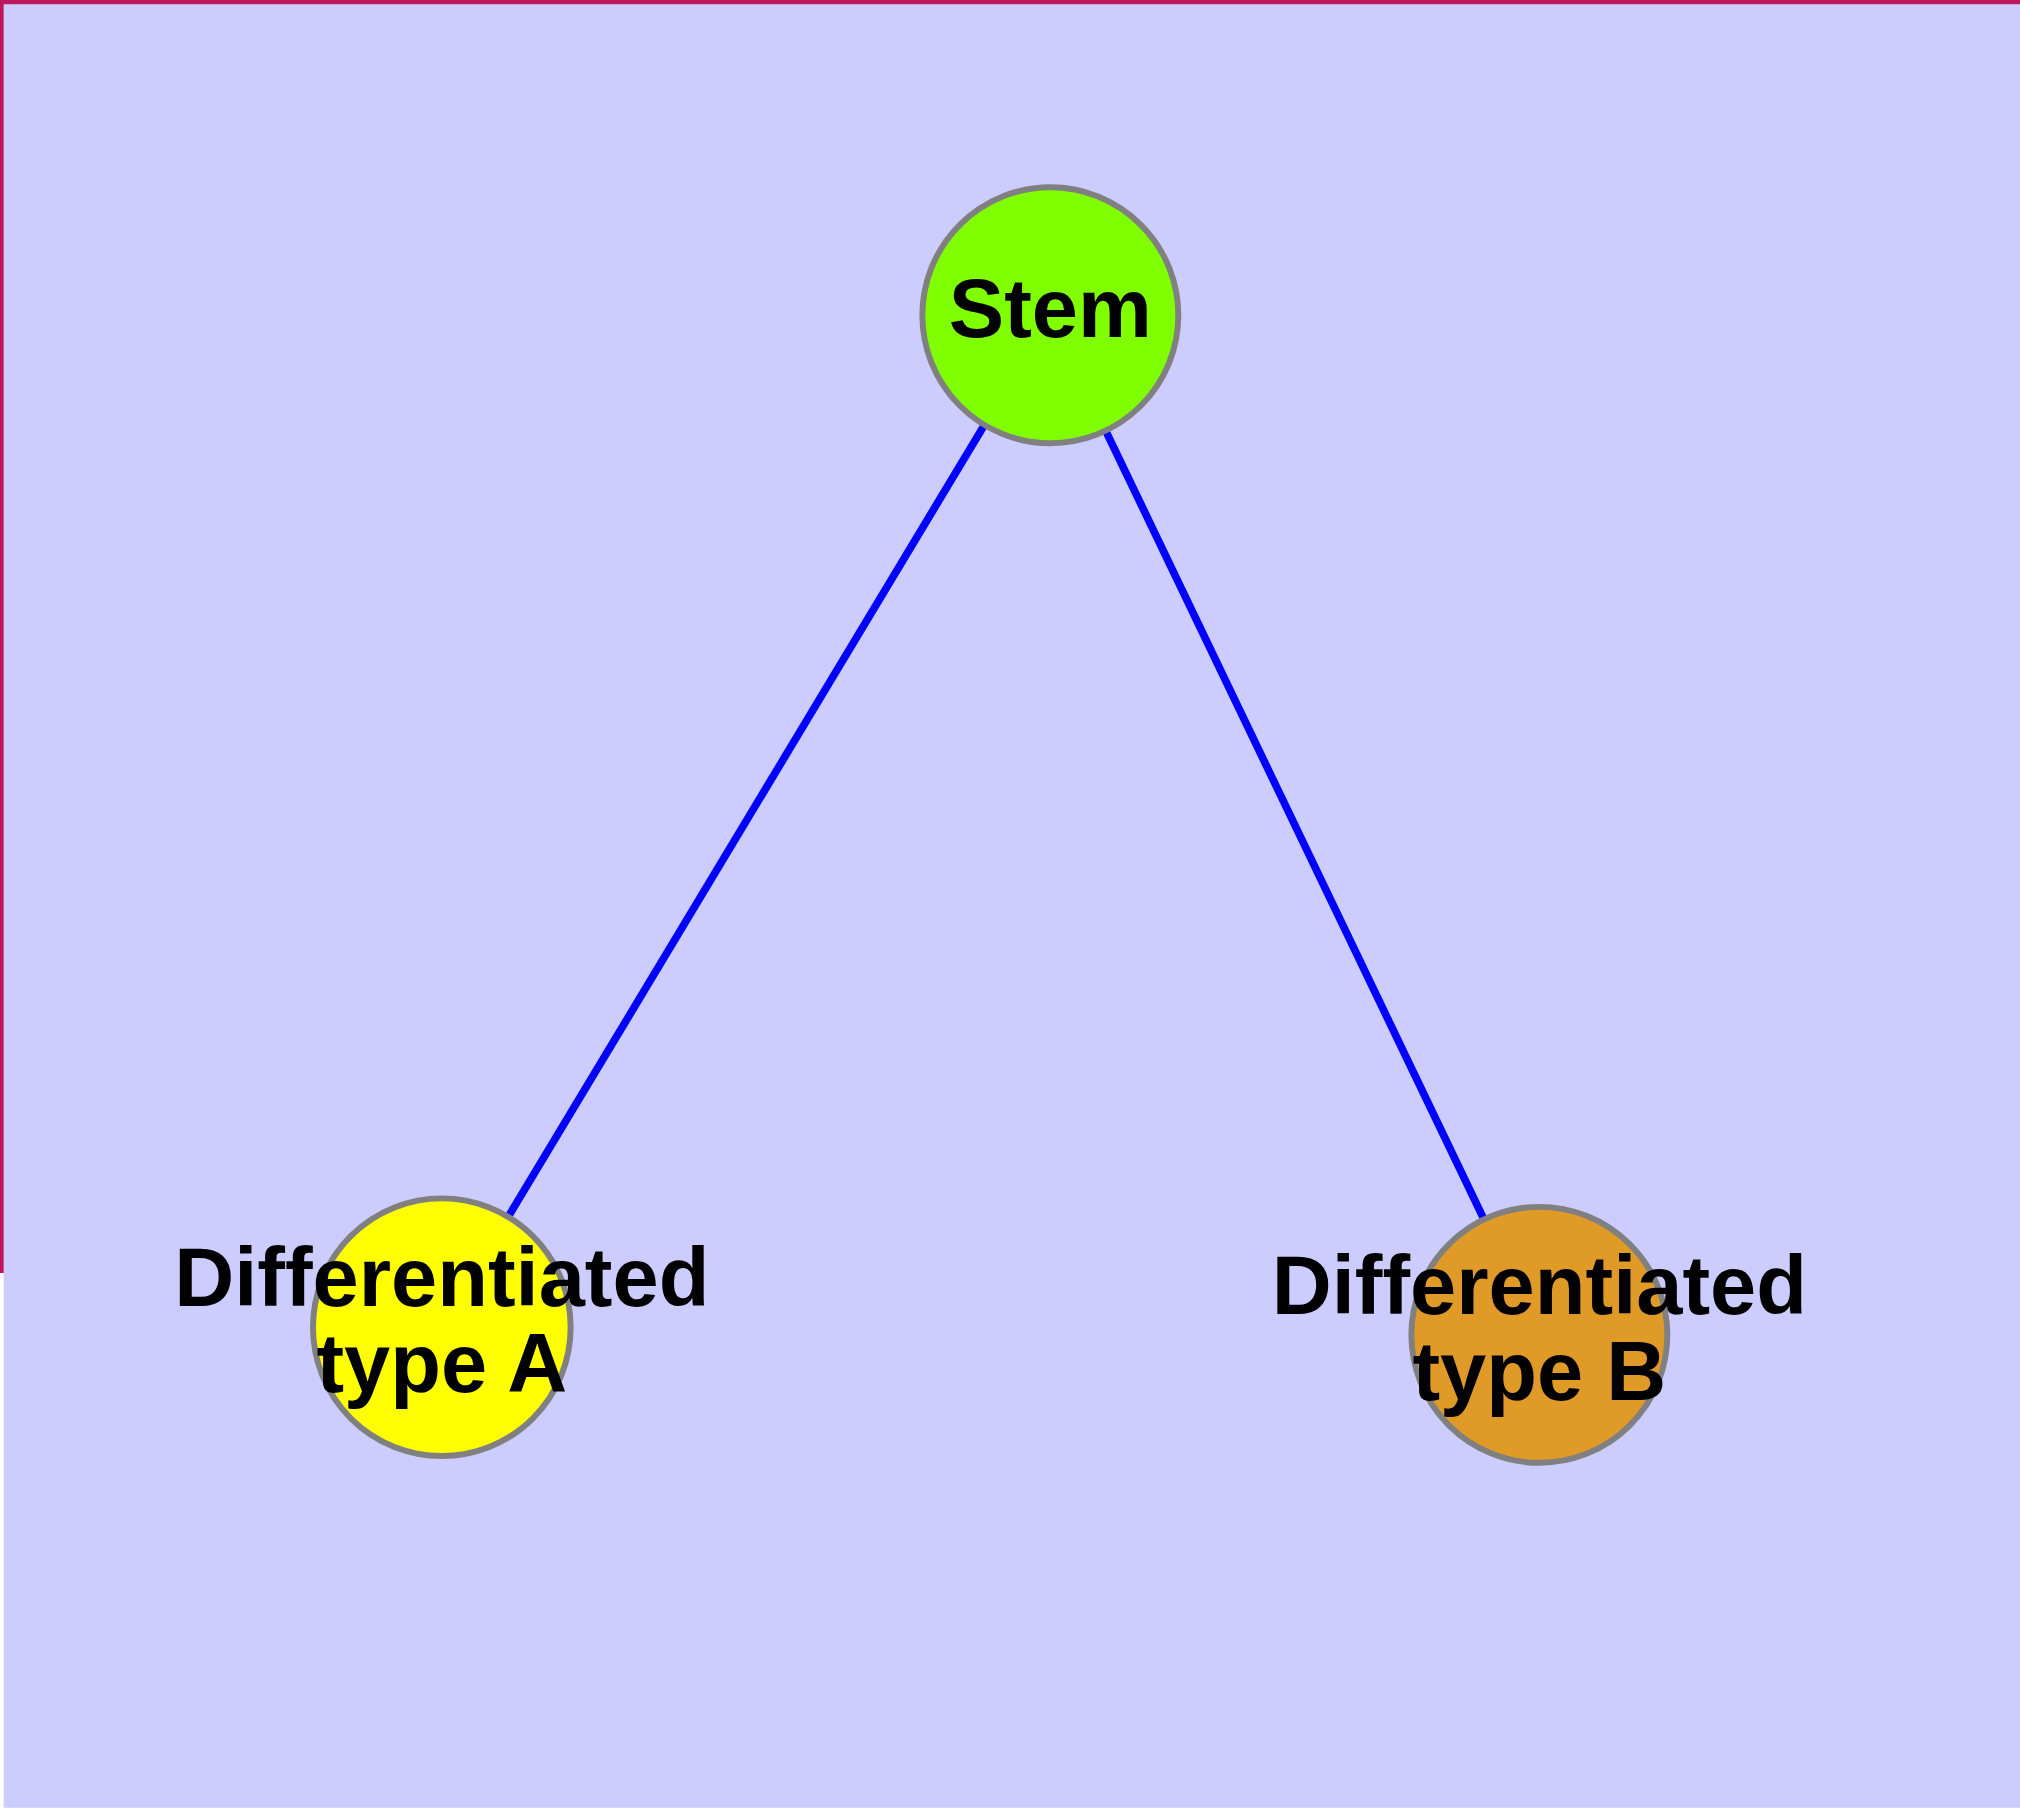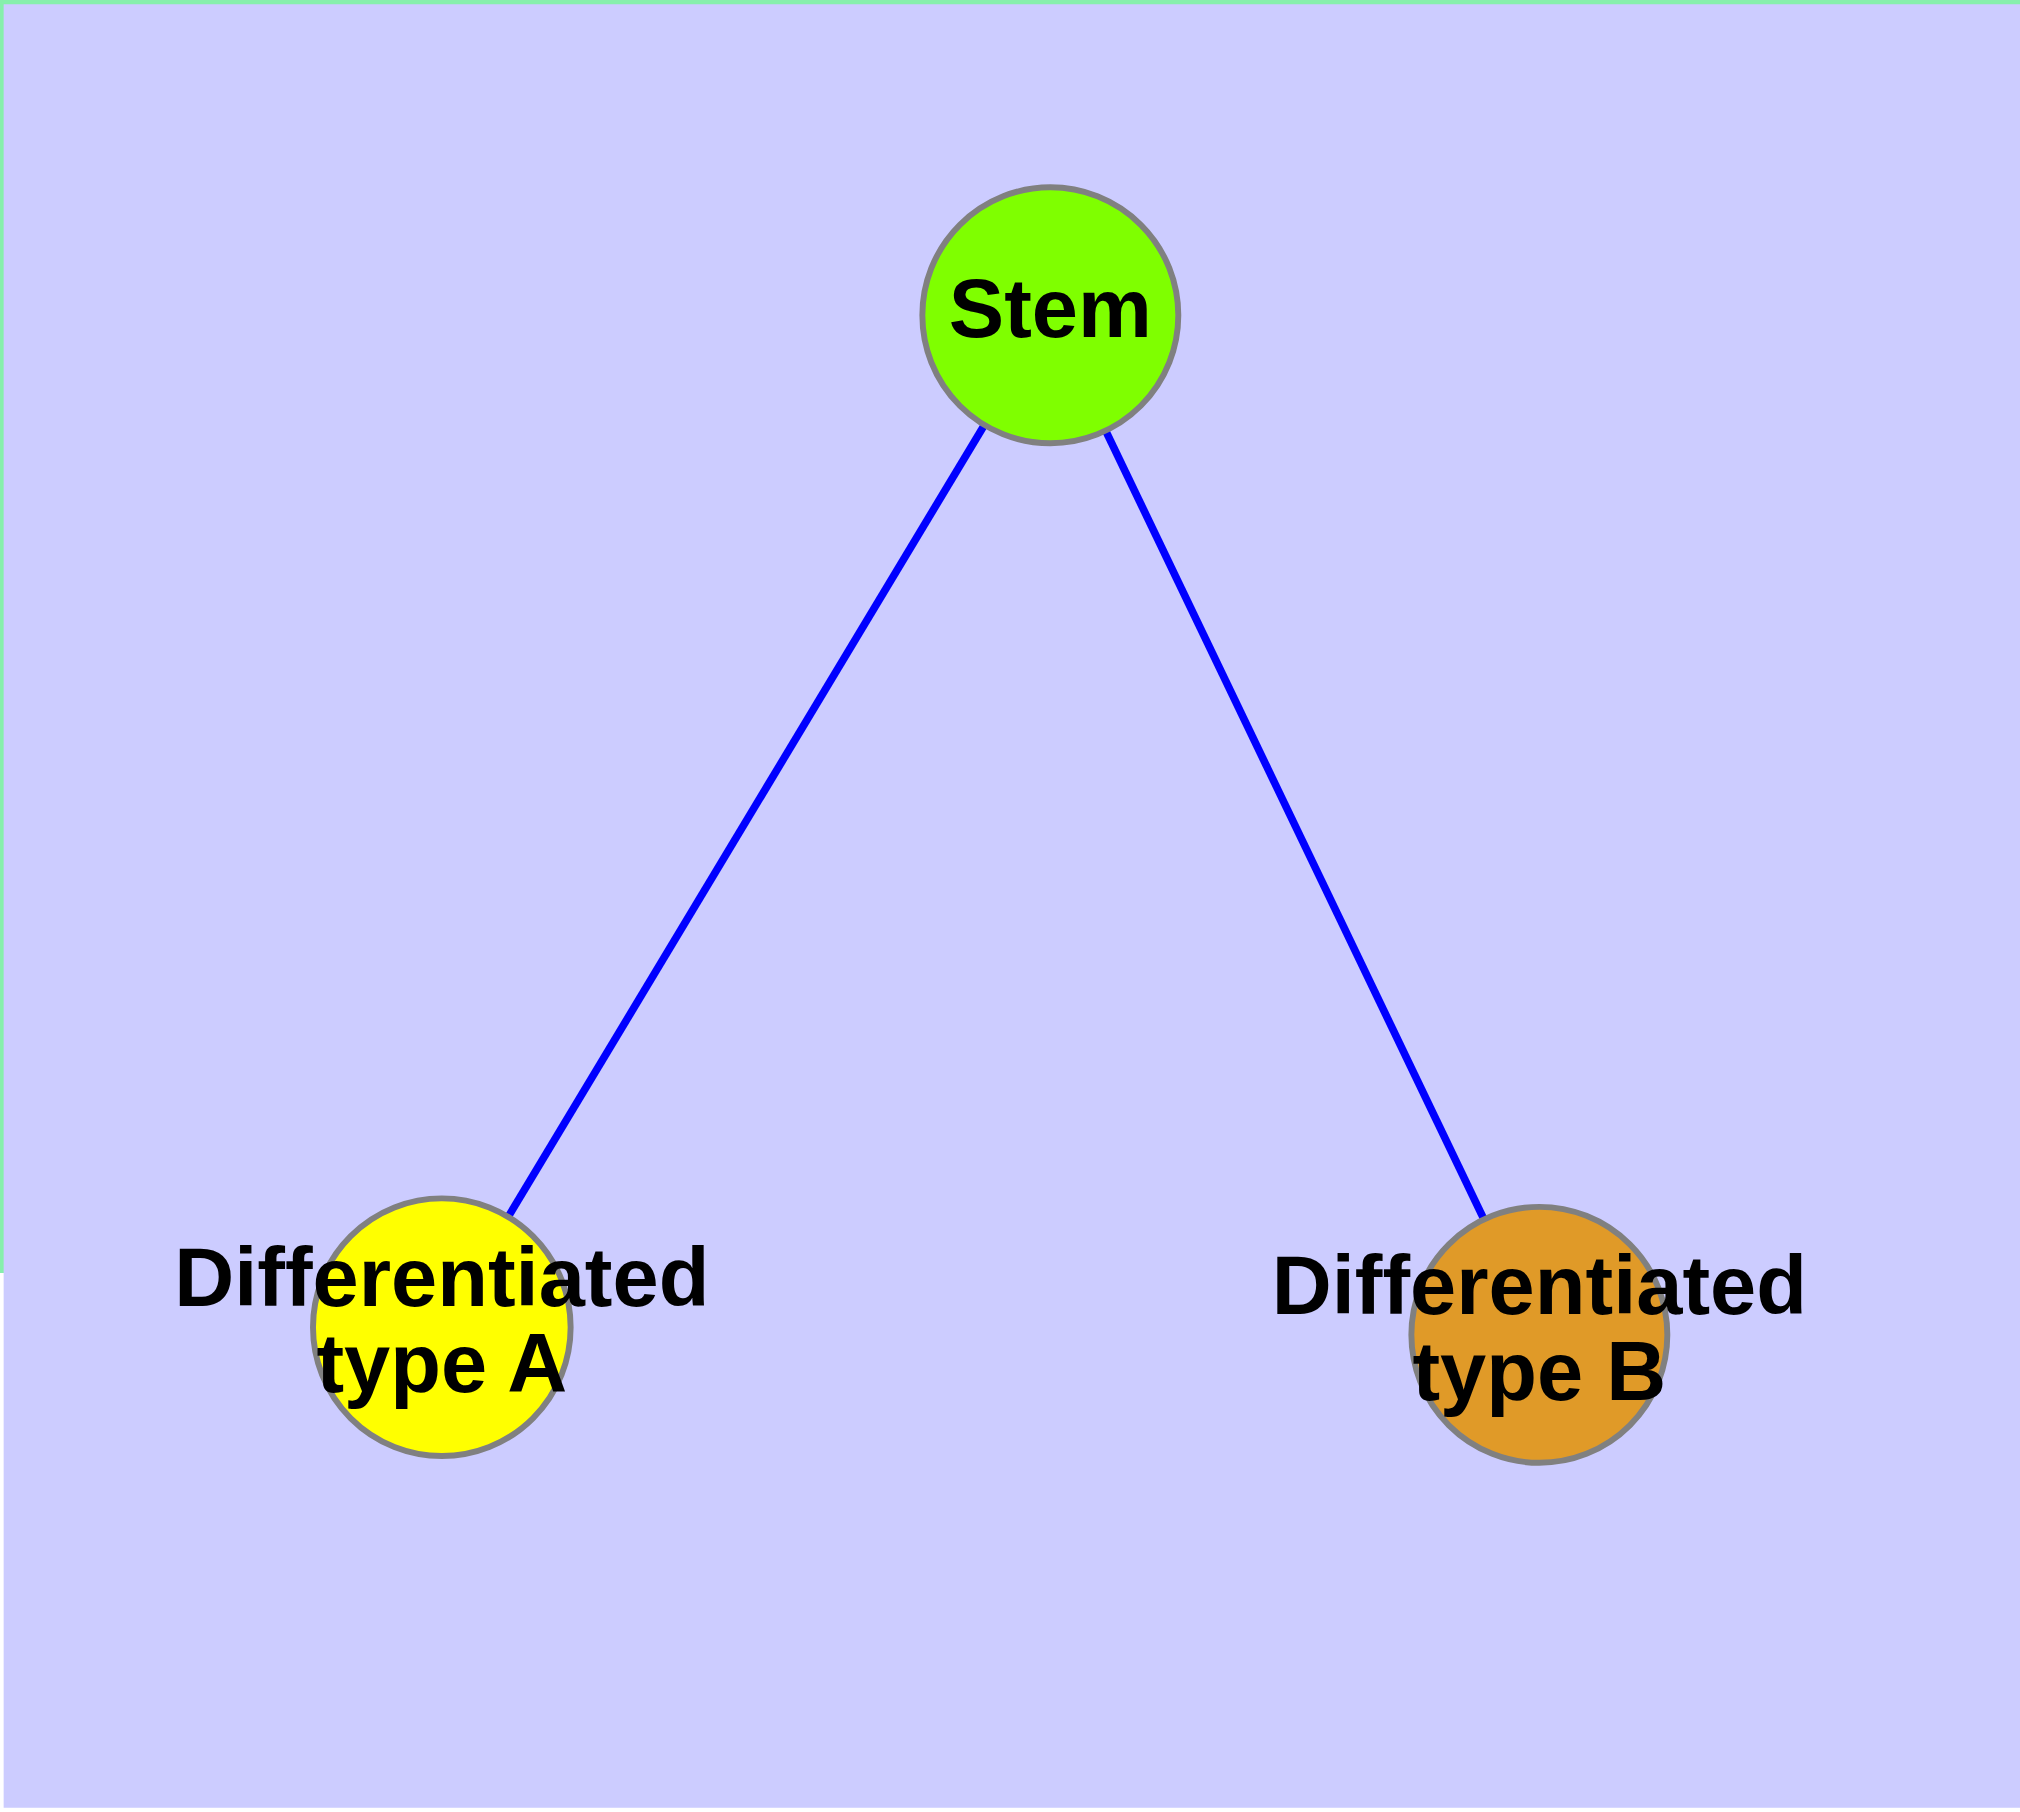--- a/index.html
+++ b/index.html
@@ -11,21 +11,21 @@
   body {
     width: 2021px;
     height: 1812px;
     overflow: hidden;
     font-family: "Liberation Sans", sans-serif;
   }
   #canvas-wrap {
     position: relative;
     width: 2021px;
     height: 1273px;
-    background: #86efac;
+    background: #be185d;
   }
   #graph-svg {
     position: absolute;
     left: 0;
     top: 0;
     width: 2021px;
     height: 1812px;
     display: block;
   }
   .node-label {

